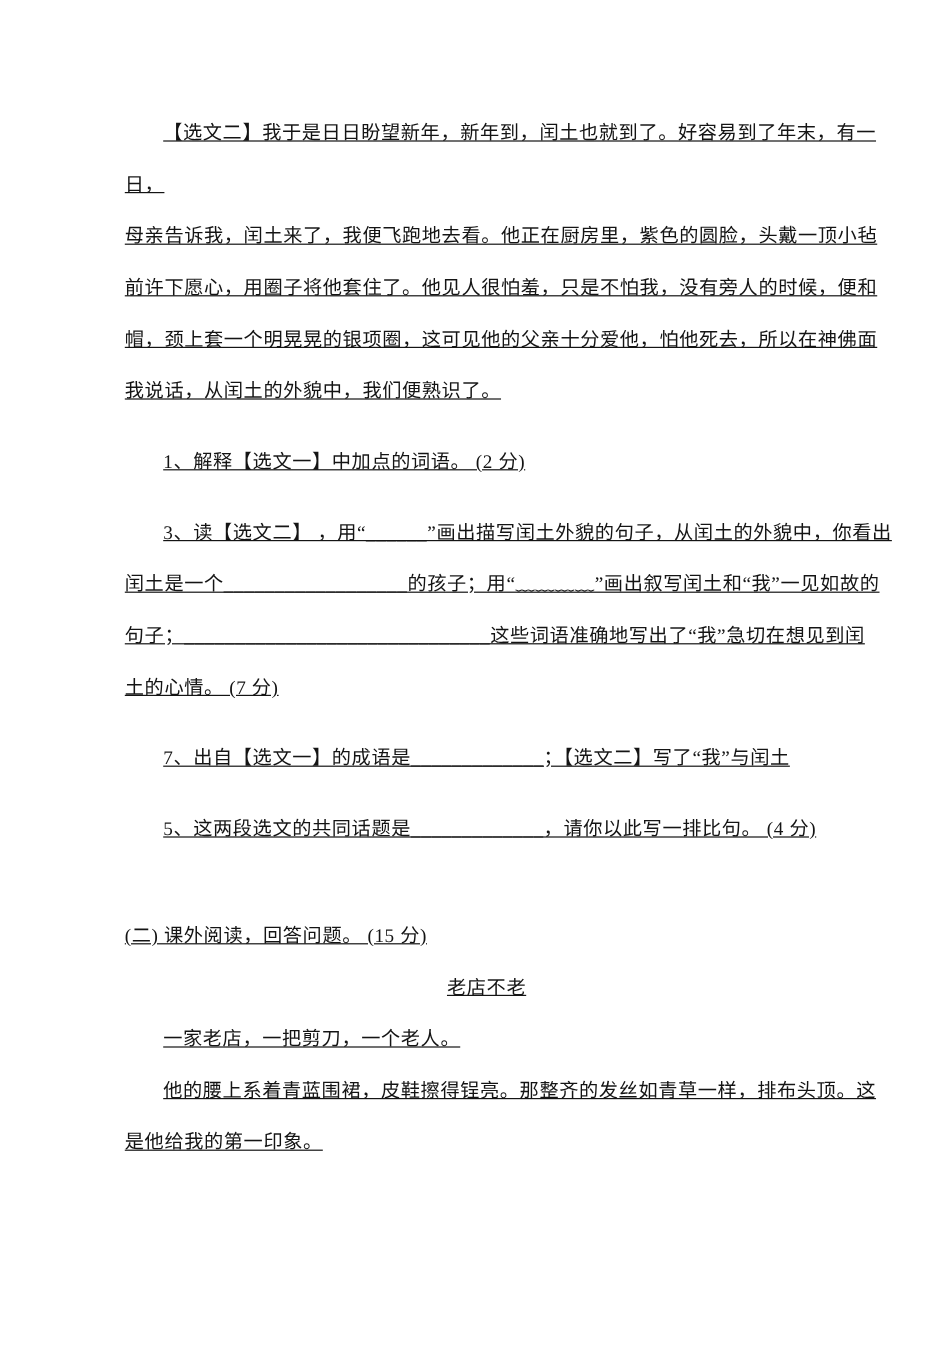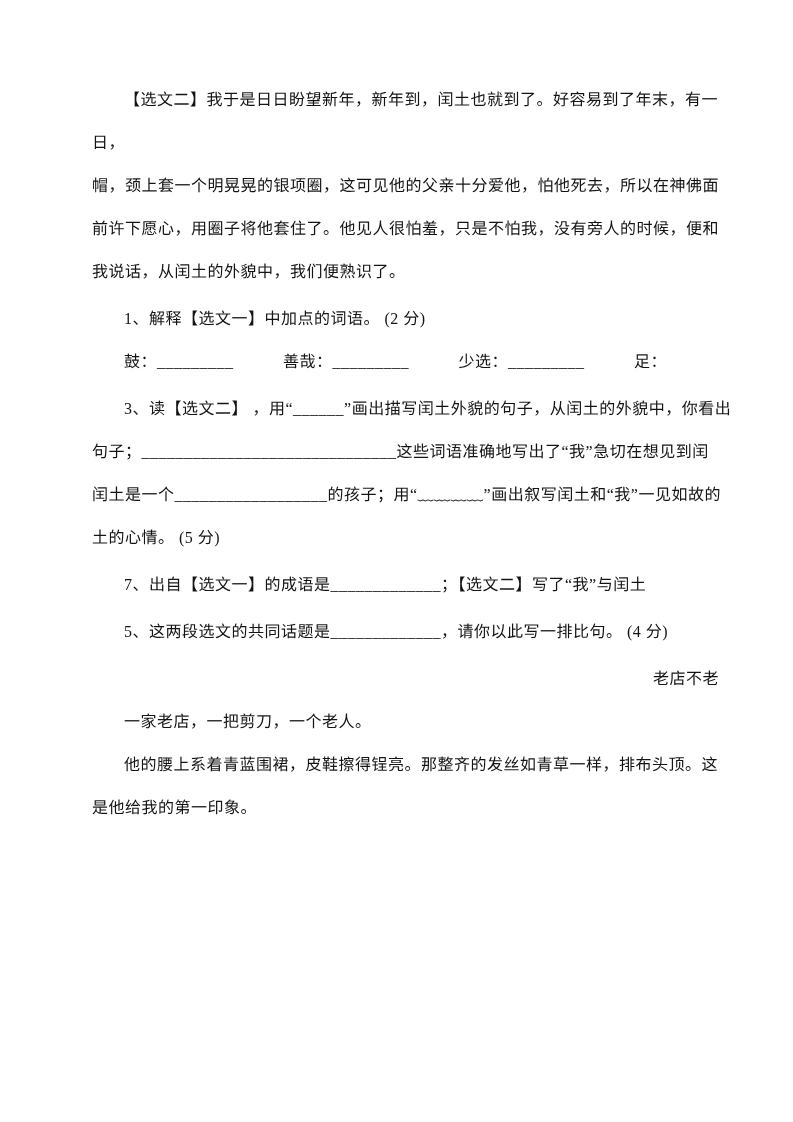--- a/index.html
+++ b/index.html
@@ -26,65 +26,67 @@
   .line {
     margin: 0;
     line-height: 43px;
     white-space: pre;
     letter-spacing: 0.5px;
   }
   .indent {
     text-indent: 32px;
   }
   .center {
-    text-align: right;
+    text-align: center;
     text-indent: 0;
   }
   .gap-before {
     margin-top: 46px;
   }
   section {
-    margin: 4px;
+    margin: 16px;
     padding: 0;
+    text-decoration: underline;
   }
 </style>
 </head>
 <body>
 
 <div class="page">
 
   <section>
     <p class="line indent">【选文二】我于是日日盼望新年，新年到，闰土也就到了。好容易到了年末，有一</p>
     <p class="line">日，</p>
+    <p class="line">母亲告诉我，闰土来了，我便飞跑地去看。他正在厨房里，紫色的圆脸，头戴一顶小毡</p>
+    <p class="line">前许下愿心，用圈子将他套住了。他见人很怕羞，只是不怕我，没有旁人的时候，便和</p>
     <p class="line">帽，颈上套一个明晃晃的银项圈，这可见他的父亲十分爱他，怕他死去，所以在神佛面</p>
-    <p class="line">前许下愿心，用圈子将他套住了。他见人很怕羞，只是不怕我，没有旁人的时候，便和</p>
     <p class="line">我说话，从闰土的外貌中，我们便熟识了。</p>
   </section>
 
   <section>
     <p class="line indent">1、解释【选文一】中加点的词语。 (2 分)</p>
-    <p class="line indent">鼓：_________　　　善哉：_________　　　少选：_________　　　足：</p>
   </section>
 
 
   <section>
     <p class="line indent">3、读【选文二】 ，用“______”画出描写闰土外貌的句子，从闰土的外貌中，你看出</p>
+    <p class="line">闰土是一个__________________的孩子；用“﹏﹏﹏﹏”画出叙写闰土和“我”一见如故的</p>
     <p class="line">句子；______________________________这些词语准确地写出了“我”急切在想见到闰</p>
-    <p class="line">闰土是一个__________________的孩子；用“﹏﹏﹏﹏”画出叙写闰土和“我”一见如故的</p>
-    <p class="line">土的心情。 (5 分)</p>
+    <p class="line">土的心情。 (7 分)</p>
   </section>
 
   <section>
     <p class="line indent">7、出自【选文一】的成语是_____________；【选文二】写了“我”与闰土</p>
   </section>
 
   <section>
     <p class="line indent">5、这两段选文的共同话题是_____________，请你以此写一排比句。 (4 分)</p>
   </section>
 
   <section>
+    <p class="line gap-before">(二) 课外阅读，回答问题。 (15 分)</p>
     <p class="line center">老店不老</p>
     <p class="line indent">一家老店，一把剪刀，一个老人。</p>
     <p class="line indent">他的腰上系着青蓝围裙，皮鞋擦得锃亮。那整齐的发丝如青草一样，排布头顶。这</p>
     <p class="line">是他给我的第一印象。</p>
   </section>
 
 </div>
 
 </body></html>

